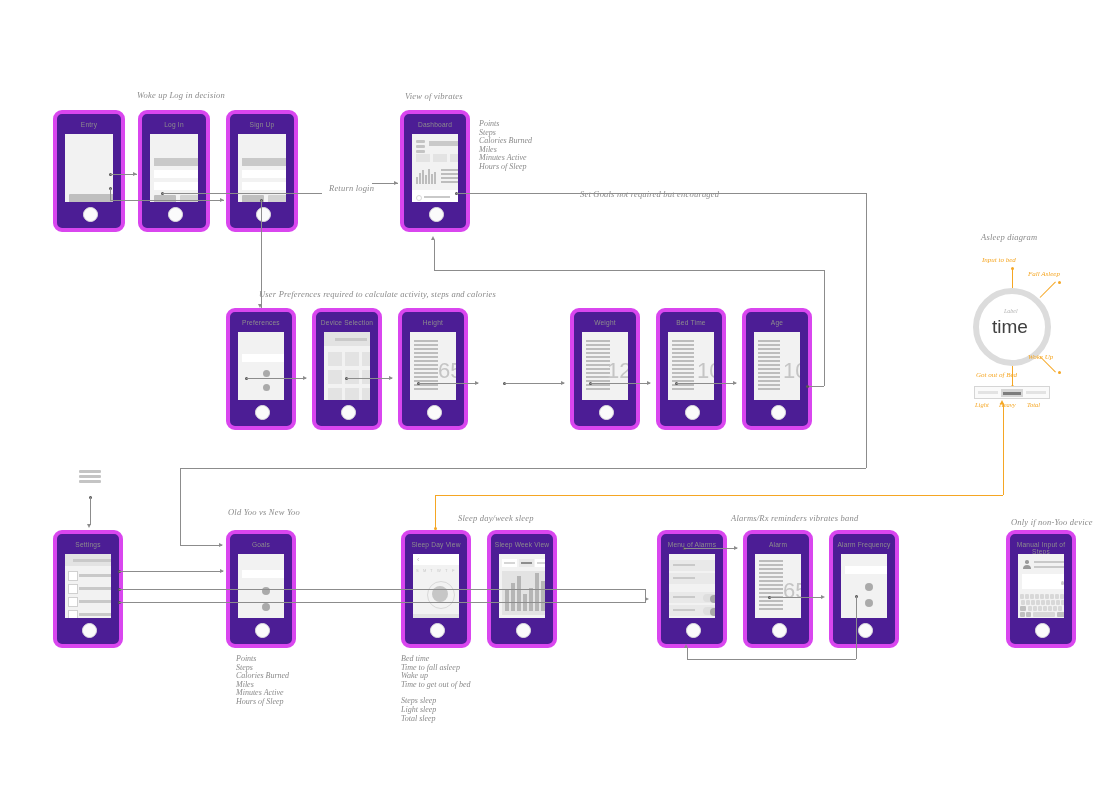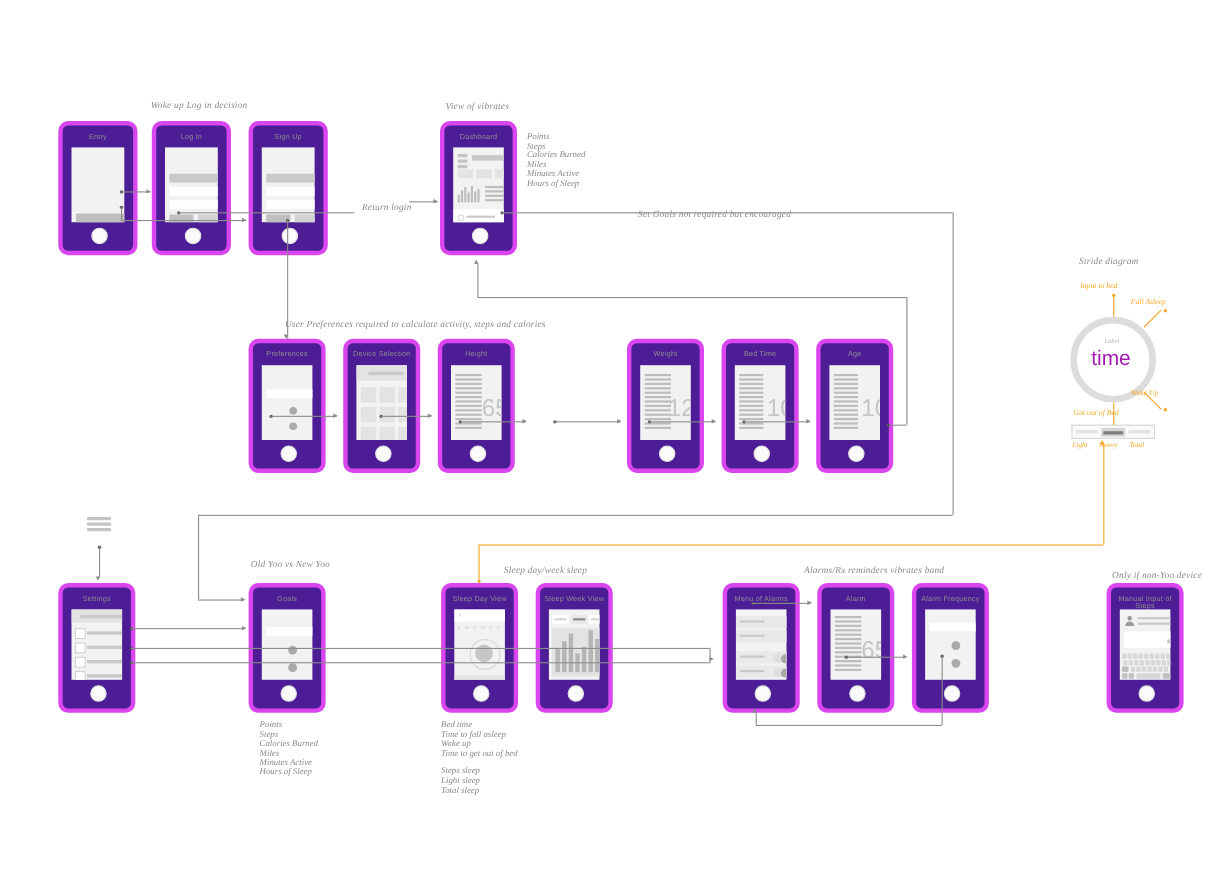--- a/index.html
+++ b/index.html
@@ -49,40 +49,40 @@
   .arw.r{border-width:2.6px 0 2.6px 4px;border-color:transparent transparent transparent #8c8c8c;}
   .arw.d{border-width:4px 2.6px 0 2.6px;border-color:#8c8c8c transparent transparent transparent;}
   .arw.u{border-width:0 2.6px 4px 2.6px;border-color:transparent transparent #8c8c8c transparent;}
   .nd{position:absolute;width:3px;height:3px;border-radius:50%;background:#555;}
   .nd.o{background:#f5a623;}
 
   
   .sd-ring{position:absolute;border-radius:50%;border:6px solid #dcdcdc;box-sizing:border-box;}
   .sd-lbl{position:absolute;font-family:"Liberation Serif",serif;font-style:italic;font-size:7px;
           color:#f5a623;white-space:nowrap;}
-  .sd-time{position:absolute;font-size:19px;color:#a21caf;}
+  .sd-time{position:absolute;font-size:19px;color:#404040;}
   .sd-sub{position:absolute;font-family:"Liberation Serif",serif;font-style:italic;font-size:6px;color:#b5b5b5;}
   .sd-seg{position:absolute;border:1px solid #d5d5d5;background:#fafafa;box-sizing:border-box;}
   .sd-cap{position:absolute;font-family:"Liberation Serif",serif;font-style:italic;font-size:6.5px;color:#f5a623;}
   .ham{position:absolute;}
   .ham i{display:block;height:2.5px;background:#c4c4c4;margin-bottom:2.5px;border-radius:1px;}
   .kb{position:absolute;}
   .kb i{position:absolute;background:#d8d8d8;border-radius:1px;}
 </style>
 </head>
 <body>
 
 <div id="stage">
 
   <div class="note" style="left:137px;top:90px;">Woke up Log in decision</div>
   <div class="note" style="left:405px;top:91px;">View of vibrates</div>
   <div class="note" style="left:329px;top:183px;">Return login</div>
   <div class="note" style="left:580px;top:189px;">Set Goals not required but encouraged</div>
   <div class="note" style="left:259px;top:289px;">User Preferences required to calculate activity, steps and calories</div>
-  <div class="note" style="left:981px;top:232px;">Stride diagram</div>
+  <div class="note" style="left:981px;top:232px;">Asleep diagram</div>
   <div class="note" style="left:228px;top:507px;">Old Yoo vs New Yoo</div>
   <div class="note" style="left:458px;top:513px;">Sleep day/week sleep</div>
   <div class="note" style="left:731px;top:513px;">Alarms/Rx reminders vibrates band</div>
   <div class="note" style="left:1011px;top:517px;">Only if non-Yoo device</div>
 
   <div class="phone" style="left:53px;top:110px;width:72px;height:122px;">
     <div class="ttl">Entry</div>
     <div class="screen">
       <div class="btn" style="left:4px;top:60px;width:48px;height:9px;"></div>
 

